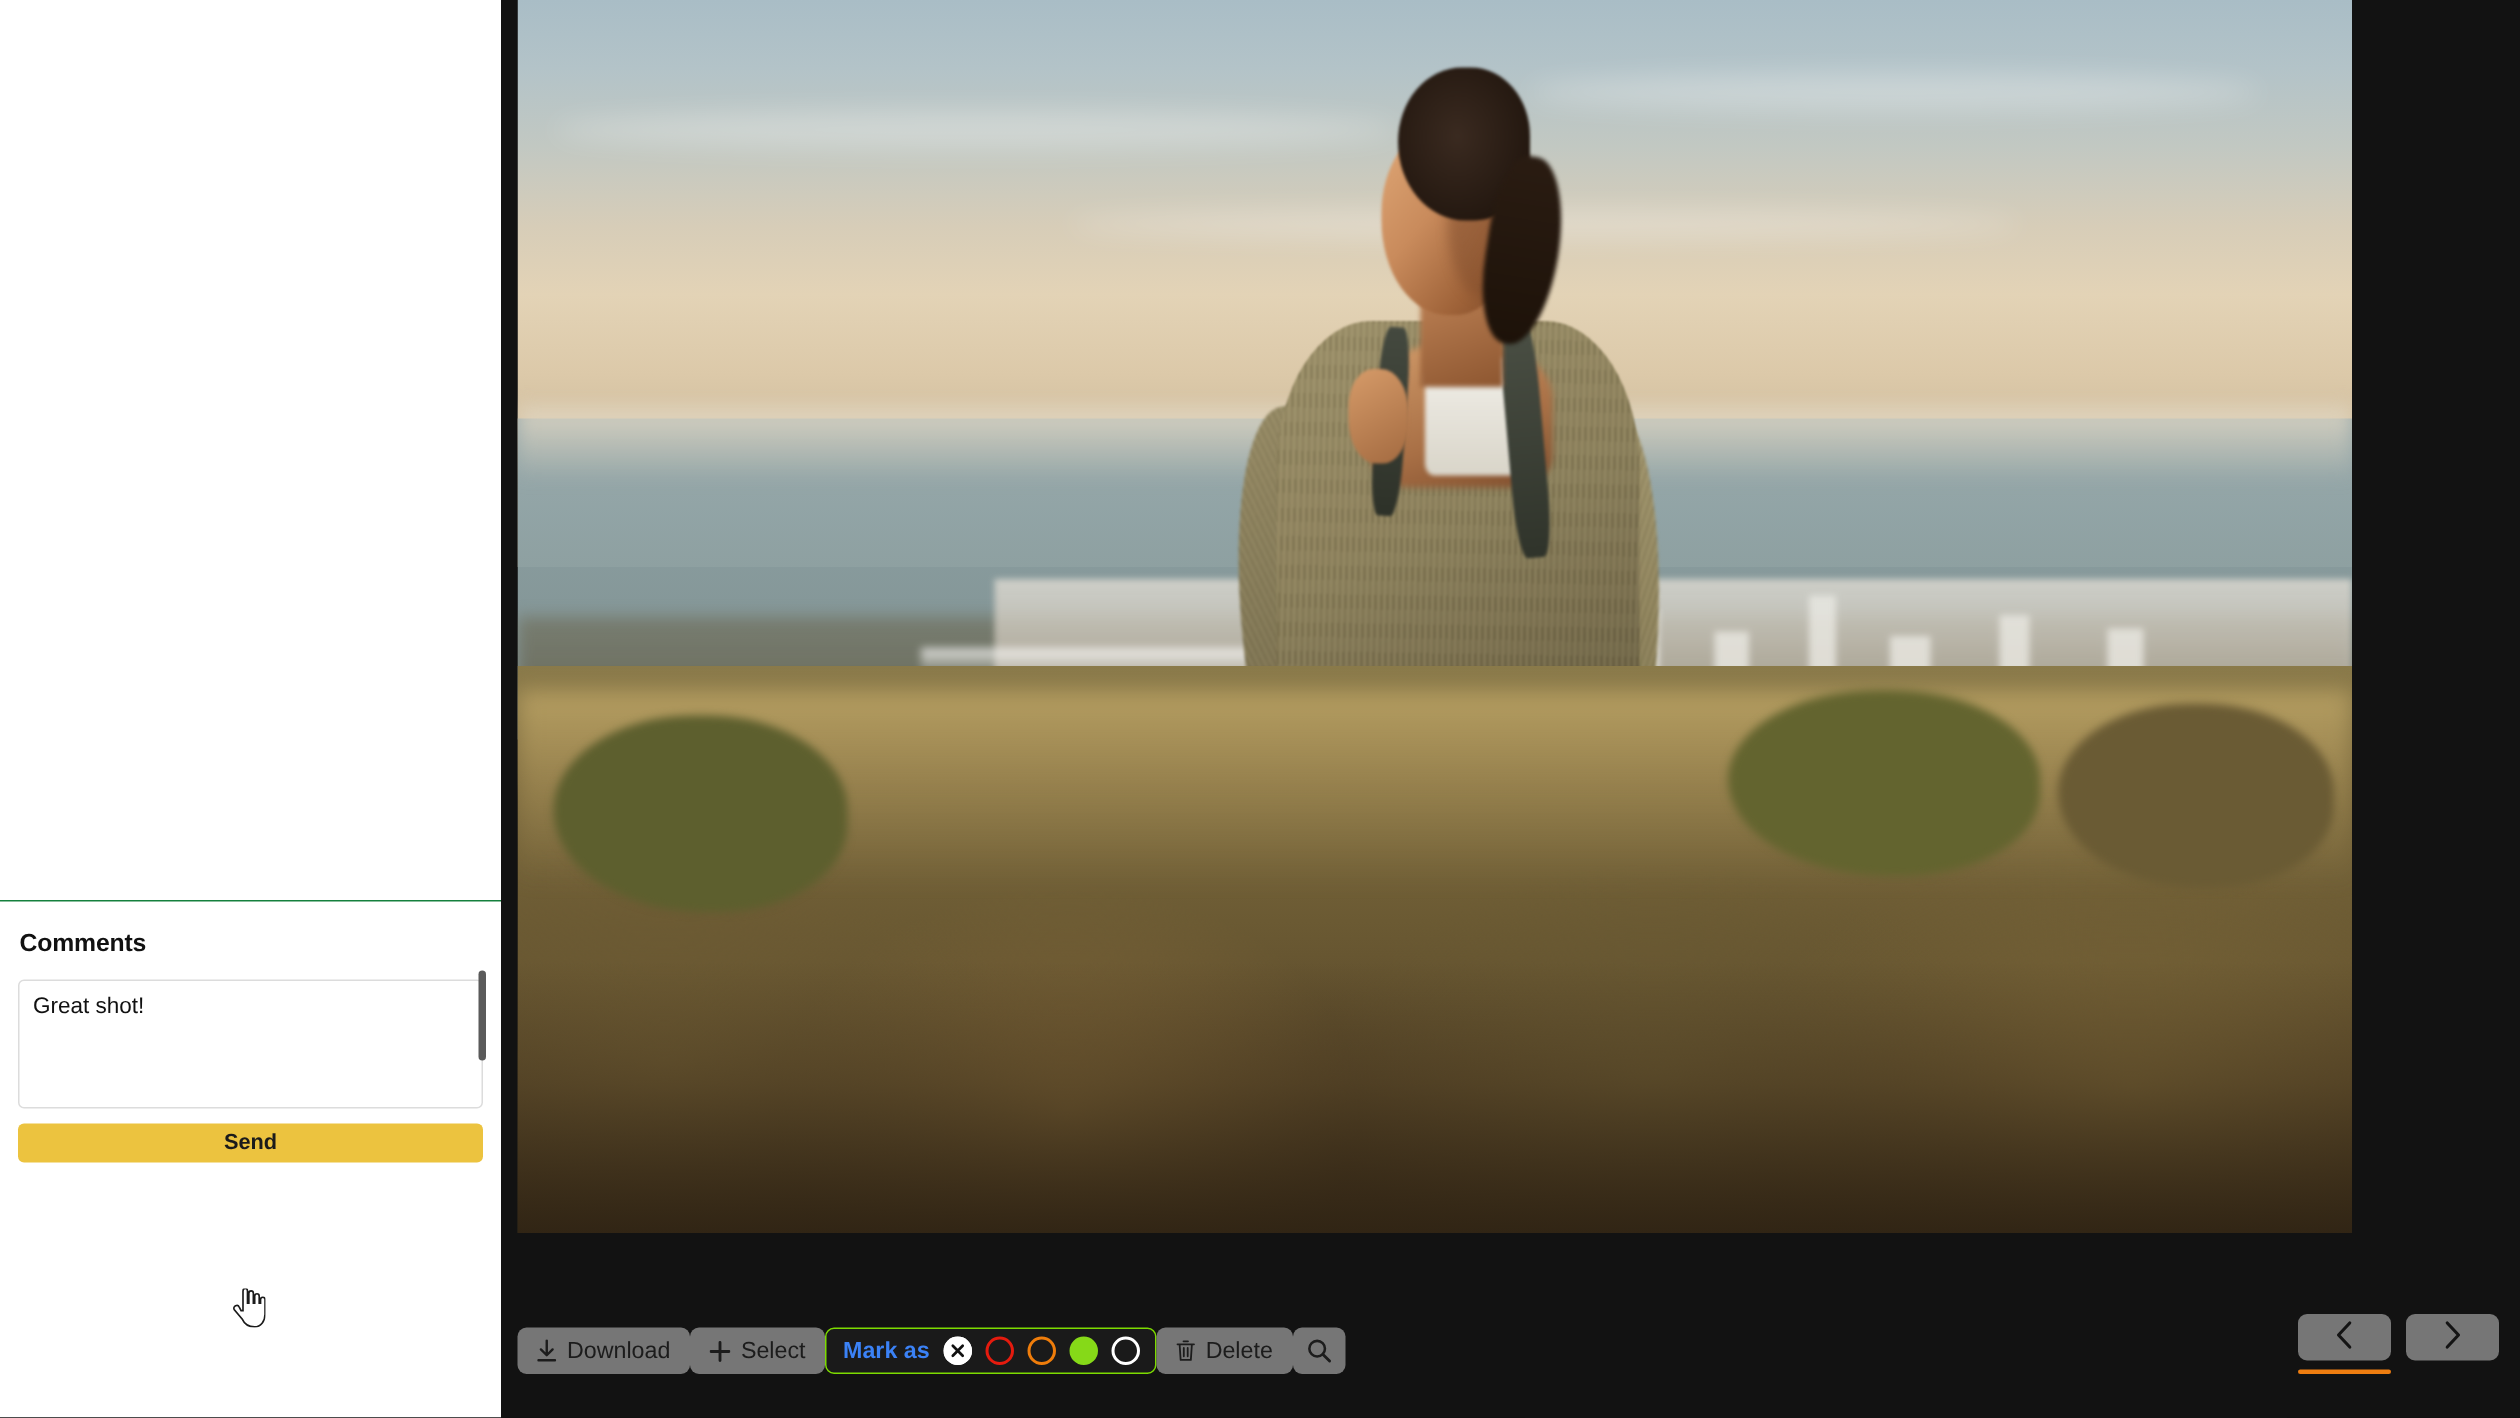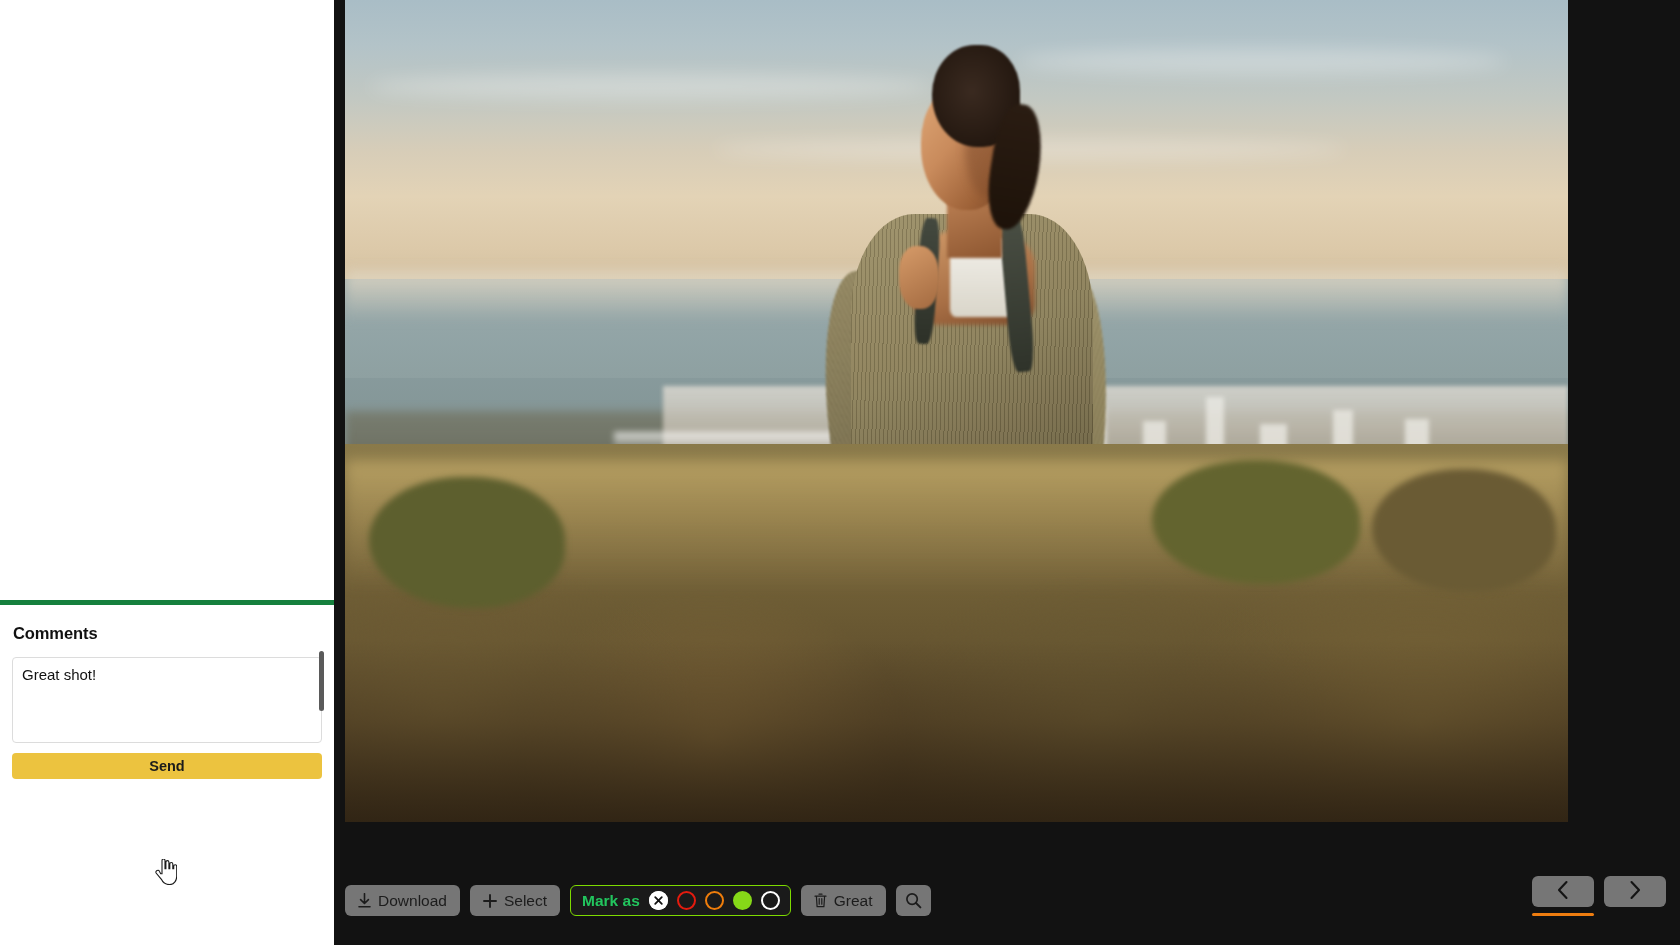--- a/index.html
+++ b/index.html
@@ -15,21 +15,21 @@
   .sidebar {
     position: relative;
     width: 334px; height: 945px;
     background: #ffffff;
     display: flex; flex-direction: column;
     flex: 0 0 334px;
   }
   .sidebar-top { flex: 1 1 auto; background: #ffffff; }
   .comments-panel {
     flex: 0 0 auto;
-    border-top: 5px solid #15803d;
+    border-top: 1px solid #15803d;
     padding: 14px 12px 0 12px;
     position: relative;
     height: 345px;
   }
   .comments-title {
     font-size: 16.5px; font-weight: bold; color: #111;
     letter-spacing: -0.1px;
     margin: 5px 0 14px 1px;
   }
   .comments-empty {
@@ -269,41 +269,41 @@
   
   .toolbar {
     position: absolute;
     left: 0; bottom: 0;
     width: 100%; height: 123px;
     background: #121212;
     display: flex; align-items: center;
   }
   .toolbar-left {
     position: absolute; left: 11px; bottom: 29px;
-    display: flex; align-items: center; gap: 10px;
+    display: flex; align-items: center; gap: 0;
   }
   .tb-btn {
     display: inline-flex; align-items: center; gap: 7px;
     height: 31px; padding: 0 13px;
     background: #767676; border: none; border-radius: 6px;
     color: #1c1c1c; font-size: 15.5px;
     font-family: "Liberation Sans", sans-serif;
     cursor: pointer; white-space: nowrap;
   }
   .tb-btn.icon-only { padding: 0 9px; }
   .tb-icon { display: inline-flex; align-items: center; }
   .mark-as {
     display: inline-flex; align-items: center; gap: 9px;
     height: 31px; padding: 0 10px 0 11px;
     background: #1a1a1a;
     border: 1.6px solid #7ddb00; border-radius: 6px;
     cursor: pointer;
   }
   .mark-as-label {
-    color: #22c55e; font-size: 15.5px; font-weight: bold;
+    color: #3b82f6; font-size: 15.5px; font-weight: bold;
     font-family: "Liberation Sans", sans-serif;
   }
   .swatch {
     width: 19px; height: 19px; border-radius: 50%;
     display: inline-block; cursor: pointer; position: relative;
   }
   .swatch.ring { border: 2.6px solid; background: transparent; }
   .swatch.solid { border: 2.6px solid; }
   .swatch.clear {
     background: #ffffff; border: 0;
@@ -444,21 +444,21 @@
           <span class="swatch solid" style="background:#86d918; border-color:#86d918;"></span>
           <span class="swatch ring" style="border-color:#ffffff;"></span>
         </div>
 
         <button class="tb-btn">
           <span class="tb-icon">
             <svg width="13" height="15" viewBox="0 0 13 15">
               <path d="M1 3.2h11M5 1.2h3M2.4 3.2l.7 10.4h6.8l.7-10.4M5.2 5.6v5.6M7.8 5.6v5.6" stroke="#1c1c1c" stroke-width="1.2" fill="none" stroke-linecap="round" stroke-linejoin="round"></path>
             </svg>
           </span>
-          <span>Great</span>
+          <span>Delete</span>
         </button>
 
         <button class="tb-btn icon-only">
           <span class="tb-icon">
             <svg width="17" height="17" viewBox="0 0 17 17">
               <circle cx="7.1" cy="7.1" r="5.2" stroke="#1c1c1c" stroke-width="1.7" fill="none"></circle>
               <path d="M11 11l4.4 4.4" stroke="#1c1c1c" stroke-width="1.9" stroke-linecap="round"></path>
             </svg>
           </span>
         </button>

